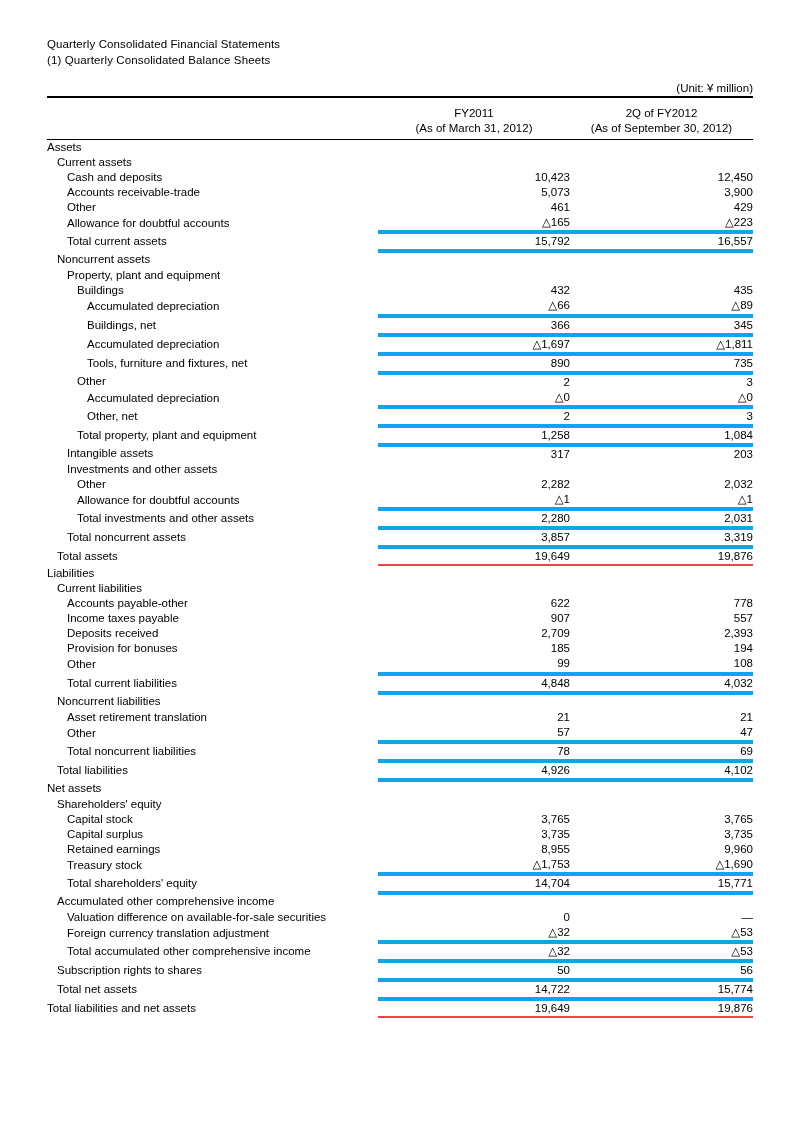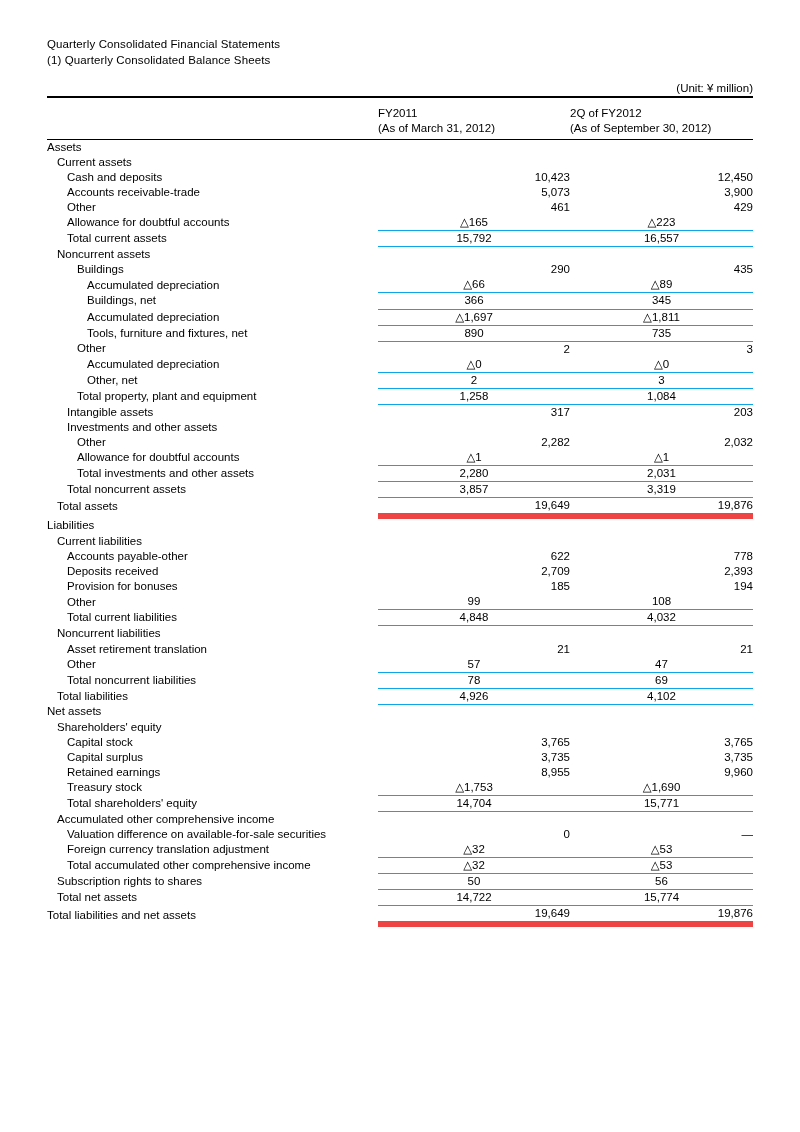--- a/index.html
+++ b/index.html
@@ -56,21 +56,21 @@
   table.bs col.c-v1    { width: 192px; }
   table.bs col.c-v2    { width: 183px; }
 
   
   tr.hdr-top td {
     border-top: 2px solid #000;
     height: 6px;
     padding: 0;
   }
   tr.hdr-main td {
-    text-align: left;
+    text-align: center;
     vertical-align: bottom;
     padding: 2px 0 3px 0;
     line-height: 15px;
     border-bottom: 1px solid #000;
     white-space: nowrap;
   }
   tr.hdr-main td.lbl { border-bottom: 1px solid #000; }
   .hdr-line2 { display: block; }
 
   
@@ -86,22 +86,22 @@
     text-align: right;
     padding-right: 1px;
     font-variant-numeric: tabular-nums;
   }
   
   .i0 { padding-left: 0px !important; margin-left: 46px; }
   .i1 { padding-left: 10px !important; }
   .i2 { padding-left: 20px !important; }
   .i3 { padding-left: 30px !important; }
   .i4 { padding-left: 40px !important; }
-  td.rule-bottom { border-bottom: 1px solid #0ea5e9; text-align: center; }
-  td.rule-bottom-thick { border-bottom: 6px solid #ef4444; }
+  td.rule-bottom { border-bottom: 4px solid #0ea5e9; }
+  td.rule-bottom-thick { border-bottom: 2px solid #ef4444; }
 </style>
 </head>
 <body>
 
 <div class="page">
 
   <div class="doc-heading">
     <div>Quarterly Consolidated Financial Statements</div>
     <div>(1) Quarterly Consolidated Balance Sheets</div>
   </div>
@@ -167,22 +167,27 @@
           <td class="lbl i2">Total current assets</td>
           <td class="num rule-bottom">15,792</td>
           <td class="num rule-bottom">16,557</td>
         </tr>
         <tr class="r">
           <td class="lbl i1">Noncurrent assets</td>
           <td class="num"></td>
           <td class="num"></td>
         </tr>
         <tr class="r">
+          <td class="lbl i2">Property, plant and equipment</td>
+          <td class="num"></td>
+          <td class="num"></td>
+        </tr>
+        <tr class="r">
           <td class="lbl i3">Buildings</td>
-          <td class="num">290</td>
+          <td class="num">432</td>
           <td class="num">435</td>
         </tr>
         <tr class="r">
           <td class="lbl i4">Accumulated depreciation</td>
           <td class="num rule-bottom">△66</td>
           <td class="num rule-bottom">△89</td>
         </tr>
         <tr class="r">
           <td class="lbl i4">Buildings, net</td>
           <td class="num rule-bottom">366</td>
@@ -262,20 +267,25 @@
           <td class="lbl i1">Current liabilities</td>
           <td class="num"></td>
           <td class="num"></td>
         </tr>
         <tr class="r">
           <td class="lbl i2">Accounts payable-other</td>
           <td class="num">622</td>
           <td class="num">778</td>
         </tr>
         <tr class="r">
+          <td class="lbl i2">Income taxes payable</td>
+          <td class="num">907</td>
+          <td class="num">557</td>
+        </tr>
+        <tr class="r">
           <td class="lbl i2">Deposits received</td>
           <td class="num">2,709</td>
           <td class="num">2,393</td>
         </tr>
         <tr class="r">
           <td class="lbl i2">Provision for bonuses</td>
           <td class="num">185</td>
           <td class="num">194</td>
         </tr>
         <tr class="r">

